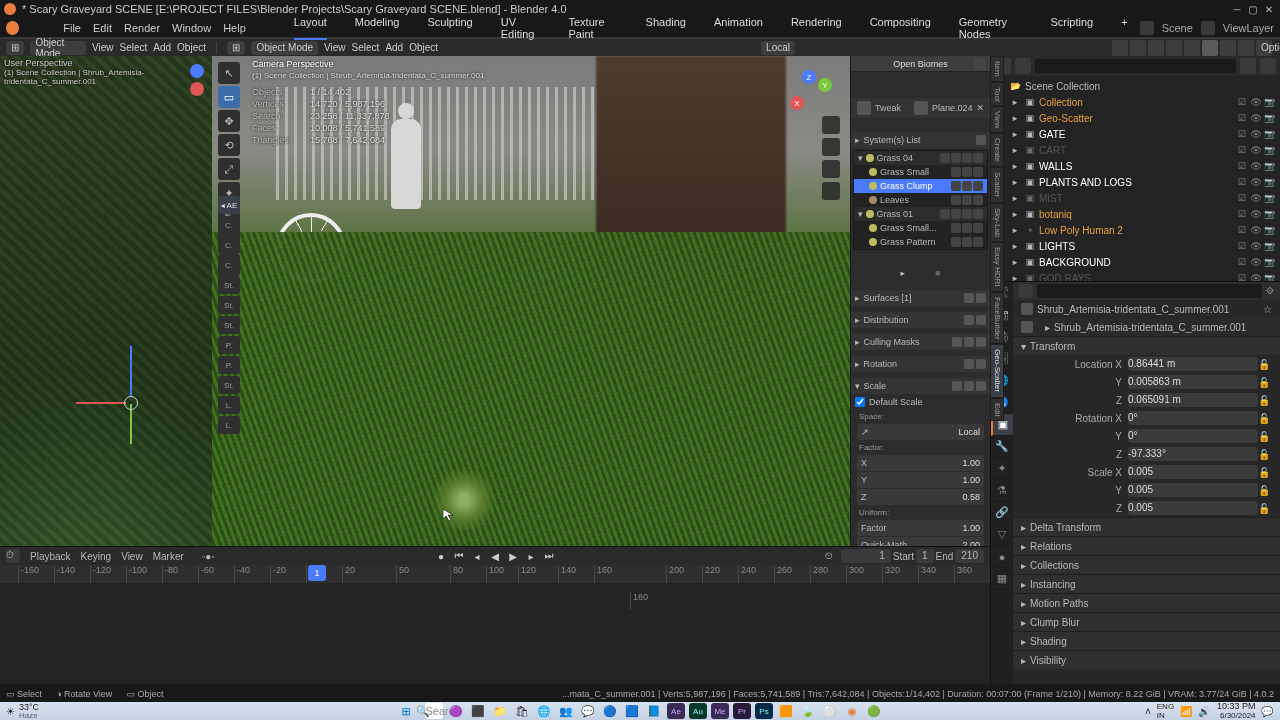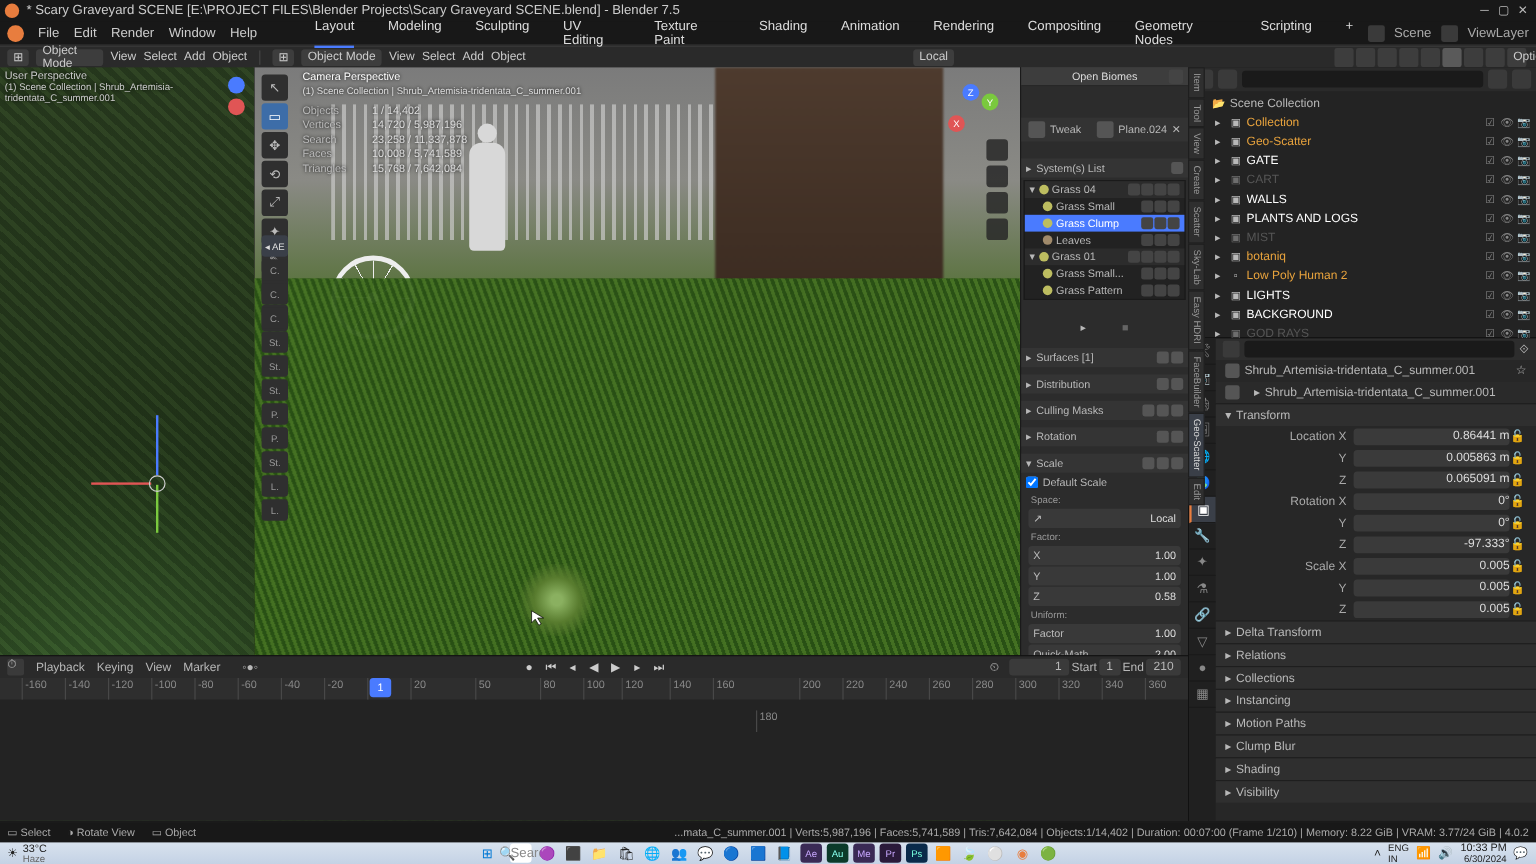--- a/index.html
+++ b/index.html
@@ -7,21 +7,21 @@
 
 
 .titlebar { height:18px; background:#181818; display:flex; align-items:center; padding:0 4px; justify-content:space-between; }
 .titlebar .left { display:flex; align-items:center; gap:6px; }
 .titlebar .title { font-size:11px; color:#ccc; }
 .titlebar .winctl { display:flex; gap:2px; }
 .titlebar .winctl span { width:14px; height:14px; display:inline-flex; align-items:center; justify-content:center; font-size:10px; color:#bbb; }
 
 
 .topmenu { height:20px; background:#181818; display:flex; align-items:center; padding:0 6px; gap:12px; font-size:11px; border-bottom:1px solid #333; }
-.topmenu .tm-left { display:flex; gap:12px; }
+.topmenu .tm-left { display:flex; gap:12px;margin-left:32px; }
 .topmenu .tm-right { margin-left:auto; display:flex; gap:8px; align-items:center; }
 .topmenu .tm-item { color:#ccc; }
 .topmenu .tm-tab { color:#ddd;margin-left:16px; }
 .topmenu .tm-ws { color:#aaa; }
 
 
 .header2 { height:18px; background:#2a2a2a; display:flex; align-items:center; font-size:10px; color:#ccc; border-top:1px solid #3a3a3a; }
 .header2 .seg { display:flex; align-items:center; gap:6px; padding:0 6px; }
 .header2 .pill { background:#3d3d3d; border-radius:3px; padding:0 5px; height:14px; display:inline-flex; align-items:center; }
 .header2 .sep { width:1px; height:12px; background:#444; margin:0 4px; }
@@ -123,21 +123,21 @@
 .props .pbody { flex:1; overflow-y:auto; font-size:10px; }
 .props .phead { height:18px; background:#2d2d2d; display:flex; align-items:center; padding:0 6px; gap:4px; }
 .props .phead input { flex:1; background:#1a1a1a; border:none; height:14px; color:#ccc; font-size:10px; padding:0 4px; border-radius:3px; }
 .props .pname { height:18px; display:flex; align-items:center; padding:0 8px; gap:4px; }
 .props .pname .obj { width:12px; height:12px; background:#555; border-radius:2px; }
 .props .psec { border-top:1px solid #1e1e1e; }
 .props .psec-h { height:18px; display:flex; align-items:center; padding:0 8px; background:#2f2f2f; }
 .props .psec-h .tri { margin-right:4px; }
 .props .prow { display:flex; align-items:center; height:18px; padding:0 8px; }
 .props .prow .lab { flex:1; text-align:right; padding-right:6px; color:#aaa; }
-.props .prow .val { width:130px; background:#3a3a3a; border-radius:3px; text-align:right; height:14px; line-height:14px; color:#ddd; }
+.props .prow .val { width:130px; background:#3a3a3a; border-radius:3px; text-align:left; height:14px; line-height:14px; color:#ddd; }
 .props .prow .lnk { width:14px; text-align:center; color:#888; }
 
 
 .timeline { position:absolute; left:0; right:290px; bottom:36px; top:auto; height:138px; background:#232323; border-top:1px solid #111; }
 .timeline .tl-h { height:18px; background:#2a2a2a; display:flex; align-items:center; padding:0 6px; gap:10px; font-size:10px; }
 .timeline .tl-h .ctrls { position:absolute; left:50%; transform:translateX(-50%); display:flex; gap:4px; }
 .timeline .tl-h .ctrls span { width:14px; height:14px; display:inline-flex; align-items:center; justify-content:center; color:#ccc; }
 .timeline .tl-h .framebox { margin-left:auto; display:flex; gap:2px; align-items:center; }
 .timeline .tl-h .framebox .fb { background:#3a3a3a; border-radius:3px; padding:0 6px; height:14px; line-height:14px; }
 .timeline .ruler { height:18px; background:#2e2e2e; position:relative; }
@@ -164,21 +164,21 @@
 .taskbar .center span { width:18px; height:16px; display:inline-flex; align-items:center; justify-content:center; border-radius:3px; font-size:11px; }
 .taskbar .search { background:#fff; border-radius:10px; padding:0 8px; height:14px; display:flex; align-items:center; width:120px; margin-left:6px; }
 .taskbar .tray { margin-left:auto; display:flex; gap:6px; align-items:center; }
 </style>
 </head>
 <body>
 
 <div class="titlebar">
   <div class="left">
     <span style="width:12px;height:12px;background:#e87d3e;border-radius:50%"></span>
-    <span class="title">* Scary Graveyard SCENE [E:\PROJECT FILES\Blender Projects\Scary Graveyard SCENE.blend] - Blender 7.5</span>
+    <span class="title">* Scary Graveyard SCENE [E:\PROJECT FILES\Blender Projects\Scary Graveyard SCENE.blend] - Blender 4.0</span>
   </div>
   <div class="winctl">
     <span>─</span>
     <span>▢</span>
     <span>✕</span>
   </div>
 </div>
 
 <div class="topmenu">
   <span style="width:14px;height:14px;background:#e87d3e;border-radius:50%"></span>

